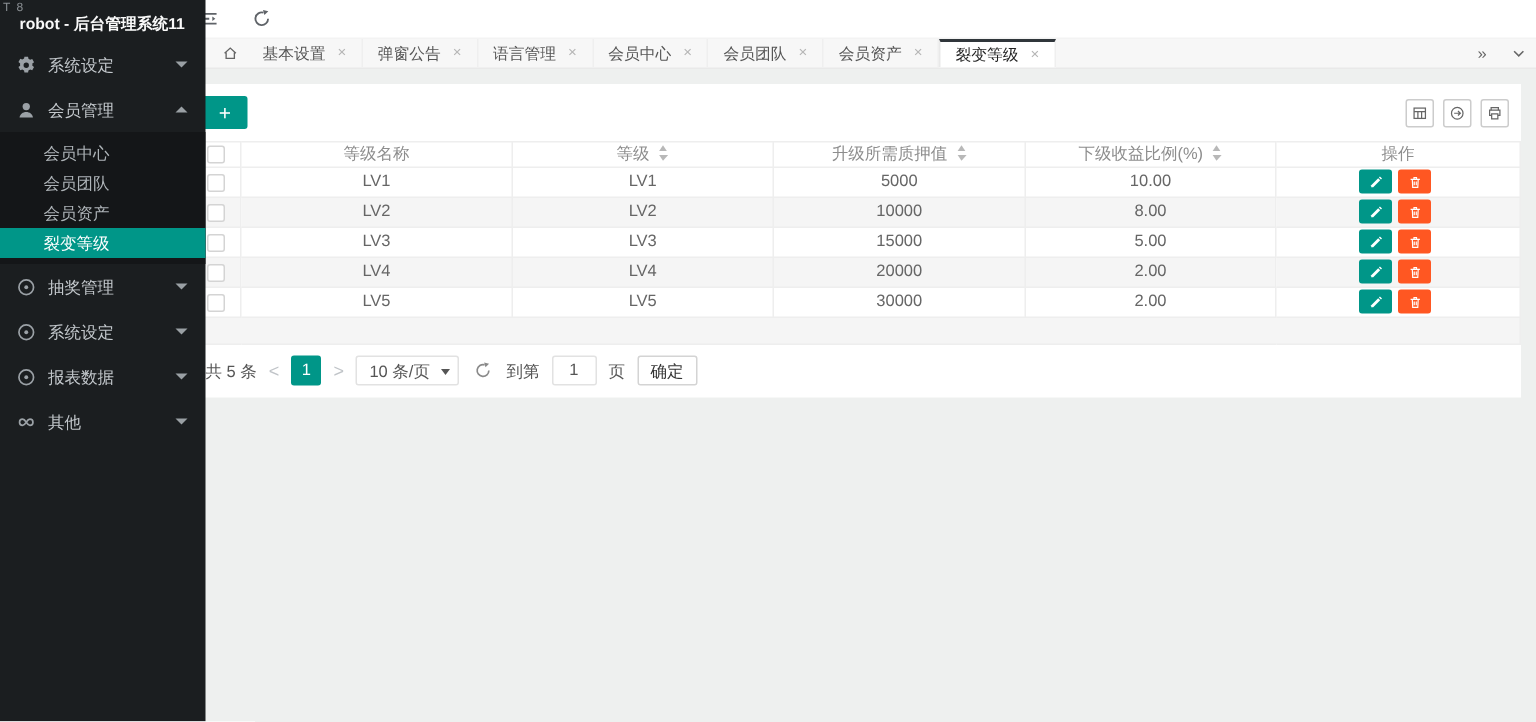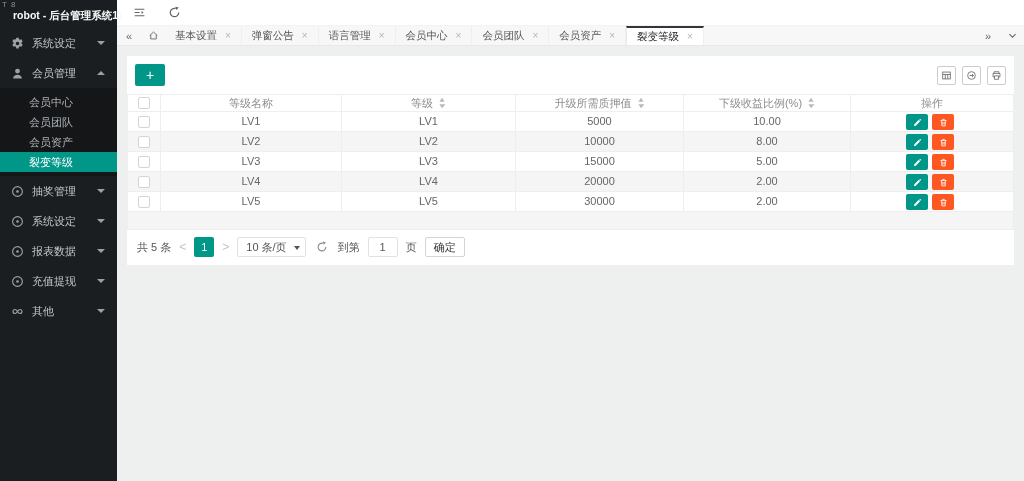--- a/index.html
+++ b/index.html
@@ -1,21 +1,21 @@
 <!DOCTYPE html>
 <html><head>
 <meta charset="utf-8">
 <style>
   * { margin:0; padding:0; box-sizing:border-box; }
   html,body { background:#fff; }
   body { font-family:"Liberation Sans","DejaVu Sans",sans-serif; }
   .app { position:relative; width:1024px; height:481px; overflow:hidden; background:#eef0ef; }
 
   
-  .sidebar { position:absolute; left:0; top:0; bottom:0; width:117px; background:#1b1e20; z-index:5; }
+  .sidebar { position:absolute; left:0; top:0; bottom:0; width:137px; background:#1b1e20; z-index:5; }
   .logo { position:relative; height:26px; }
   .logo-mark { position:absolute; left:2px; top:0; font-size:8px; color:#8a8f93; letter-spacing:1px; }
   .logo-title { position:absolute; left:13px; top:9px; font-size:10.5px; color:#fafafa; white-space:nowrap; font-weight:bold; }
   .menu { padding-top:2px; }
   .m-group { height:30px; display:flex; align-items:center; padding:0 12px 0 11px; color:#c3c8cc; font-size:11px; cursor:pointer; }
   .m-group .mi { width:13px; height:13px; margin-right:8px; color:#9ba1a6; flex:none; display:flex; align-items:center; }
   .m-group .mi svg { width:13px; height:13px; }
   .m-group .ml { white-space:nowrap; }
   .caret { margin-left:auto; width:0; height:0; border-left:4px solid transparent; border-right:4px solid transparent; }
   .caret.down { border-top:4px solid #9aa0a4; }
@@ -134,30 +134,20 @@
           <span class="caret down"></span>
         </div>
         <div class="m-group">
           <span class="mi">
             <svg viewBox="0 0 16 16" fill="none" stroke="currentColor" stroke-width="1.4">
               <circle cx="8" cy="8" r="6"></circle>
               <circle cx="8" cy="8" r="1.6" fill="currentColor" stroke="none"></circle>
             </svg>
           </span>
           <span class="ml">报表数据</span>
-          <span class="caret down"></span>
-        </div>
-        <div class="m-group">
-          <span class="mi">
-            <svg viewBox="0 0 16 16" fill="none" stroke="currentColor" stroke-width="1.4">
-              <circle cx="8" cy="8" r="6"></circle>
-              <circle cx="8" cy="8" r="1.6" fill="currentColor" stroke="none"></circle>
-            </svg>
-          </span>
-          <span class="ml">充值提现</span>
           <span class="caret down"></span>
         </div>
         <div class="m-group">
           <span class="mi">
             <svg viewBox="0 0 16 16" fill="none" stroke="currentColor" stroke-width="1.4">
               <path d="M5 10.5C3.6 10.5 2.5 9.4 2.5 8S3.6 5.5 5 5.5c2.8 0 3.2 5 6 5 1.4 0 2.5-1.1 2.5-2.5S12.4 5.5 11 5.5c-2.8 0-3.2 5-6 5z"></path>
             </svg>
           </span>
           <span class="ml">其他</span>
           <span class="caret down"></span>

